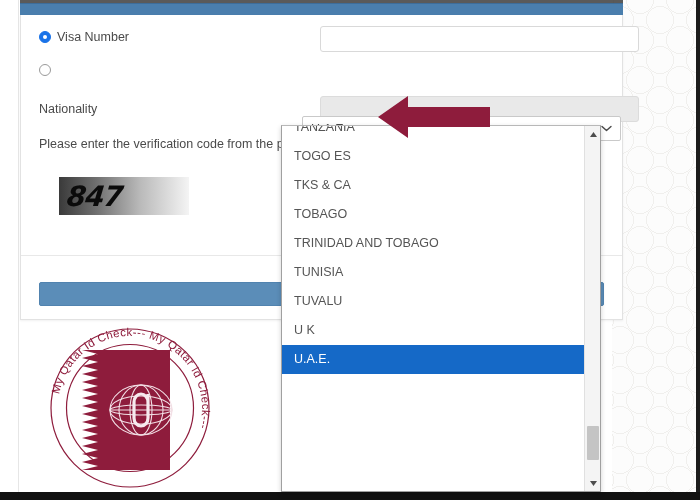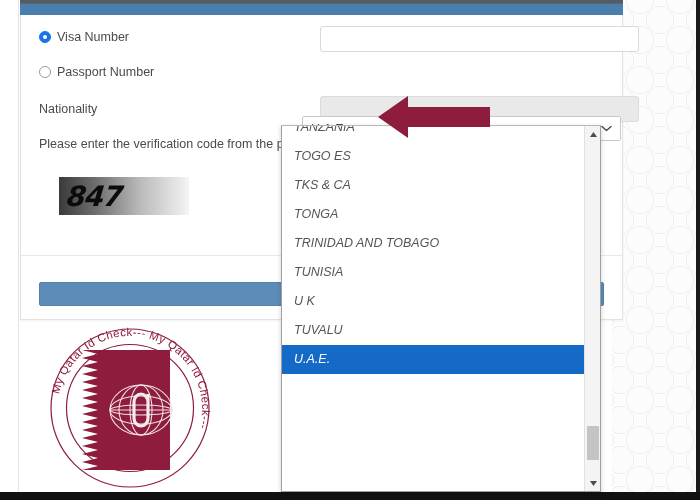--- a/index.html
+++ b/index.html
@@ -249,21 +249,20 @@
     width: 302px;
   }
   .dd-item {
     height: 29px;
     line-height: 29px;
     padding: 0 0 0 12px;
     font-size: 12.5px;
     color: #555555;
     white-space: nowrap;
     cursor: default;
-    font-style: italic;
   }
   .dd-item.selected {
     background: #1569c7;
     color: #ffffff;
   }
 
   
   .dd-scrollbar {
     position: absolute;
     right: 0; top: 0;
@@ -338,21 +337,20 @@
         <div class="radio-row">
           <span class="radio on"></span>
           <span class="lbl">Visa Number</span>
         </div>
         <input class="txt-input" style="top: -3px;" type="text" placeholder="">
       </div>
 
       <div class="form-row">
         <div class="radio-row">
           <span class="radio"></span>
-          <span class="lbl">Passport Number</span>
         </div>
         <input class="txt-input disabled" style="top: 32px;" type="text" disabled="" placeholder="">
       </div>
 
       <div class="form-row">
         <span class="lbl">Nationality</span>
       </div>
 
       <div class="form-row">
         <span class="lbl">Please enter the verification code from the pictu</span>
@@ -411,25 +409,25 @@
       </text>
     </svg>
   </div>
 
   <div class="dropdown">
     <div class="dd-scrollport">
       <div class="dd-list">
           <div class="dd-item">TANZANIA</div>
           <div class="dd-item">TOGO ES</div>
           <div class="dd-item">TKS &amp; CA</div>
-          <div class="dd-item">TONGA</div>
+          <div class="dd-item">TOBAGO</div>
           <div class="dd-item">TRINIDAD AND TOBAGO</div>
           <div class="dd-item">TUNISIA</div>
+          <div class="dd-item">TUVALU</div>
           <div class="dd-item">U K</div>
-          <div class="dd-item">TUVALU</div>
           <div class="dd-item selected">U.A.E.</div>
         </div>
     </div>
 
     <div class="dd-scrollbar">
       <div class="dd-arrow up">
         <svg width="7" height="5" viewBox="0 0 7 5">
             <path d="M3.5 0 L7 5 L0 5 Z" fill="#4d4d4d"></path>
           </svg>
       </div>

